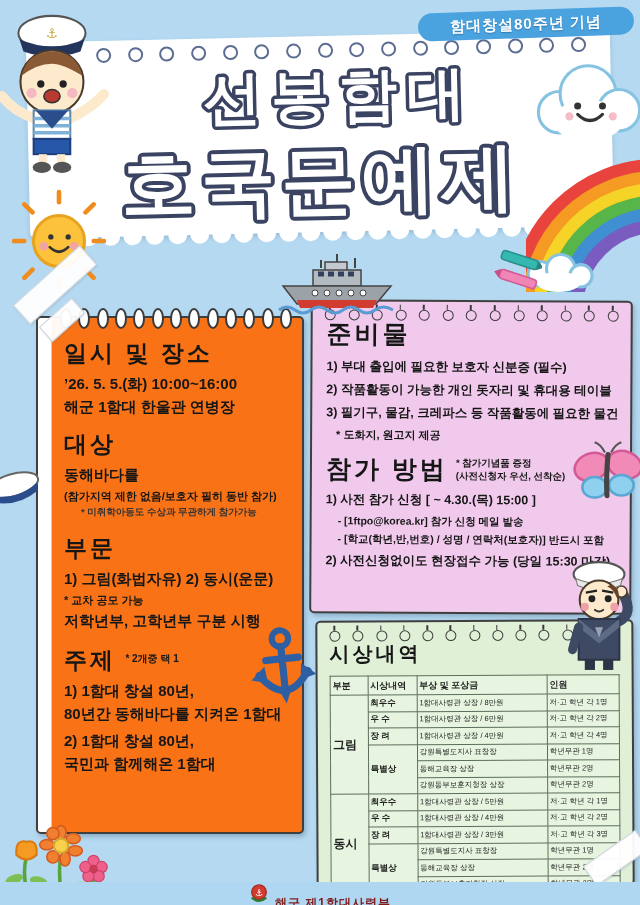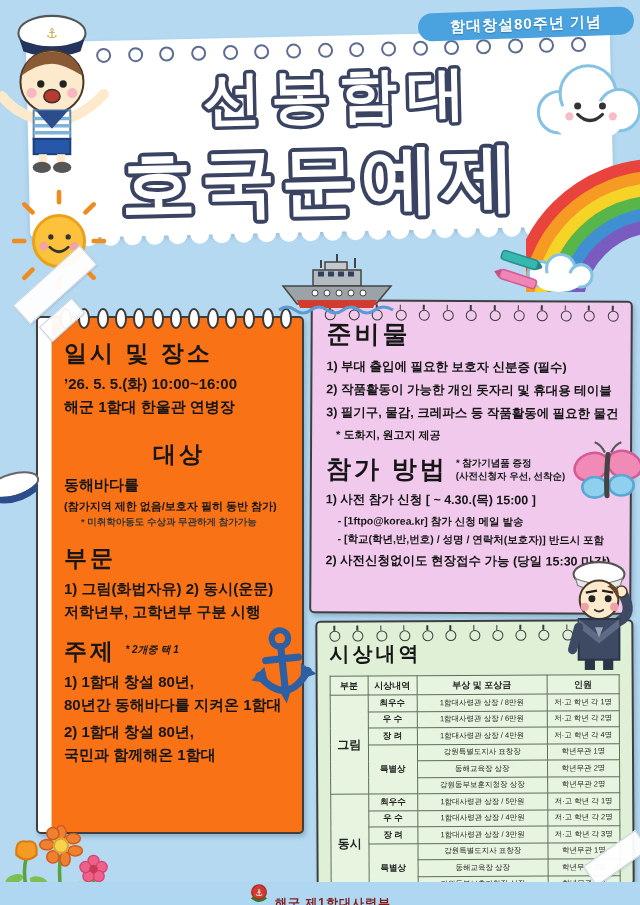--- a/index.html
+++ b/index.html
@@ -36,36 +36,36 @@
 
   .note-pink{left:310px;top:300px;width:318px;height:310px;background:#f1c9ec;transform:rotate(.3deg);}
   .note-green{left:316px;top:620px;width:314px;height:262px;background:#dff0d7;transform:rotate(-.3deg);}
 
   
   .ny-content{position:absolute;left:26px;top:20px;right:8px;color:#161616;}
   .h1{font-size:23px;font-weight:bold;letter-spacing:3px;margin:10px 0 6px;}
   .line{font-size:15px;font-weight:bold;margin:4px 0;}
   .sub{font-size:11px;font-weight:bold;margin:2px 0;}
   .sub2{font-size:9.5px;font-weight:bold;color:#333;margin:1px 17px;}
-  .h1 .hnote{font-size:10px;font-weight:bold;letter-spacing:0;vertical-align:6px;font-style:italic;}
+  .h1 .hnote{font-size:10px;font-weight:bold;letter-spacing:0;vertical-align:6px;}
 
   
   .np-content{position:absolute;left:14px;top:14px;right:10px;color:#161616;}
   .h2{font-size:25px;font-weight:bold;letter-spacing:3px;margin:2px 0 8px;}
   .pitem{font-size:12.5px;font-weight:bold;margin:6px 0;}
   .pfoot{font-size:11px;font-weight:bold;margin:3px 0 10px 10px;}
   .mhead{display:flex;align-items:flex-end;gap:8px;margin:6px 0 6px;}
   .mnotes{font-size:9.5px;font-weight:bold;line-height:1.3;padding-bottom:4px;}
   .psub{font-size:10.5px;font-weight:bold;margin:4px 0 4px 12px;}
 
   
   .ng-content{position:absolute;left:12px;top:16px;right:12px;color:#161616;}
   .h3{font-size:20px;font-weight:bold;letter-spacing:3px;margin:2px 0 8px;}
   table.awards{width:100%;border-collapse:collapse;background:#e7f5e0;}
-  .awards th,.awards td{border:1px solid #5c6e5c;text-align:center;color:#222;padding:1px 2px;}
+  .awards th,.awards td{border:1px solid #5c6e5c;text-align:left;color:#222;padding:1px 2px;}
   .awards th{font-size:9px;font-weight:bold;height:16px;}
   .awards td{font-size:7.5px;height:13.5px;}
   .awards td.grp{font-size:12px;font-weight:bold;}
   .awards td.awd{font-size:8.5px;font-weight:bold;}
 
   
   .dec{position:absolute;}
   .tape{position:absolute;background:rgba(255,255,255,.95);border:1px solid #c9d2da;z-index:7;
         box-shadow:0 1px 2px rgba(80,100,130,.25);}
 
@@ -311,27 +311,28 @@
         <i></i>
         <i></i>
         <i></i>
         <i></i>
     </div>
     <div class="ny-content">
       <div class="h1" style="margin-top:0;">일시 및 장소</div>
       <div class="line">’26. 5. 5.(화) 10:00~16:00</div>
       <div class="line">해군 1함대 한울관 연병장</div>
 
-      <div class="h1" style="margin-top:22px;text-align:center;">대상</div>
+      <div class="h1" style="margin-top:12px;">대상</div>
       <div class="line">동해바다를</div>
       <div class="sub">(참가지역 제한 없음/보호자 필히 동반 참가)</div>
       <div class="sub2">* 미취학아동도 수상과 무관하게 참가가능</div>
 
       <div class="h1" style="margin-top:14px;">부문</div>
       <div class="line">1) 그림(화법자유) 2) 동시(운문)</div>
+      <div class="sub">* 교차 공모 가능</div>
       <div class="line">저학년부, 고학년부 구분 시행</div>
 
       <div class="h1" style="margin-top:14px;"><span>주제</span> <span class="hnote">* 2개중 택 1</span></div>
       <div class="line">1) 1함대 창설 80년,</div>
       <div class="line">80년간 동해바다를 지켜온 1함대</div>
       <div class="line" style="margin-top:8px;">2) 1함대 창설 80년,</div>
       <div class="line">국민과 함께해온 1함대</div>
     </div>
   </div>
 

